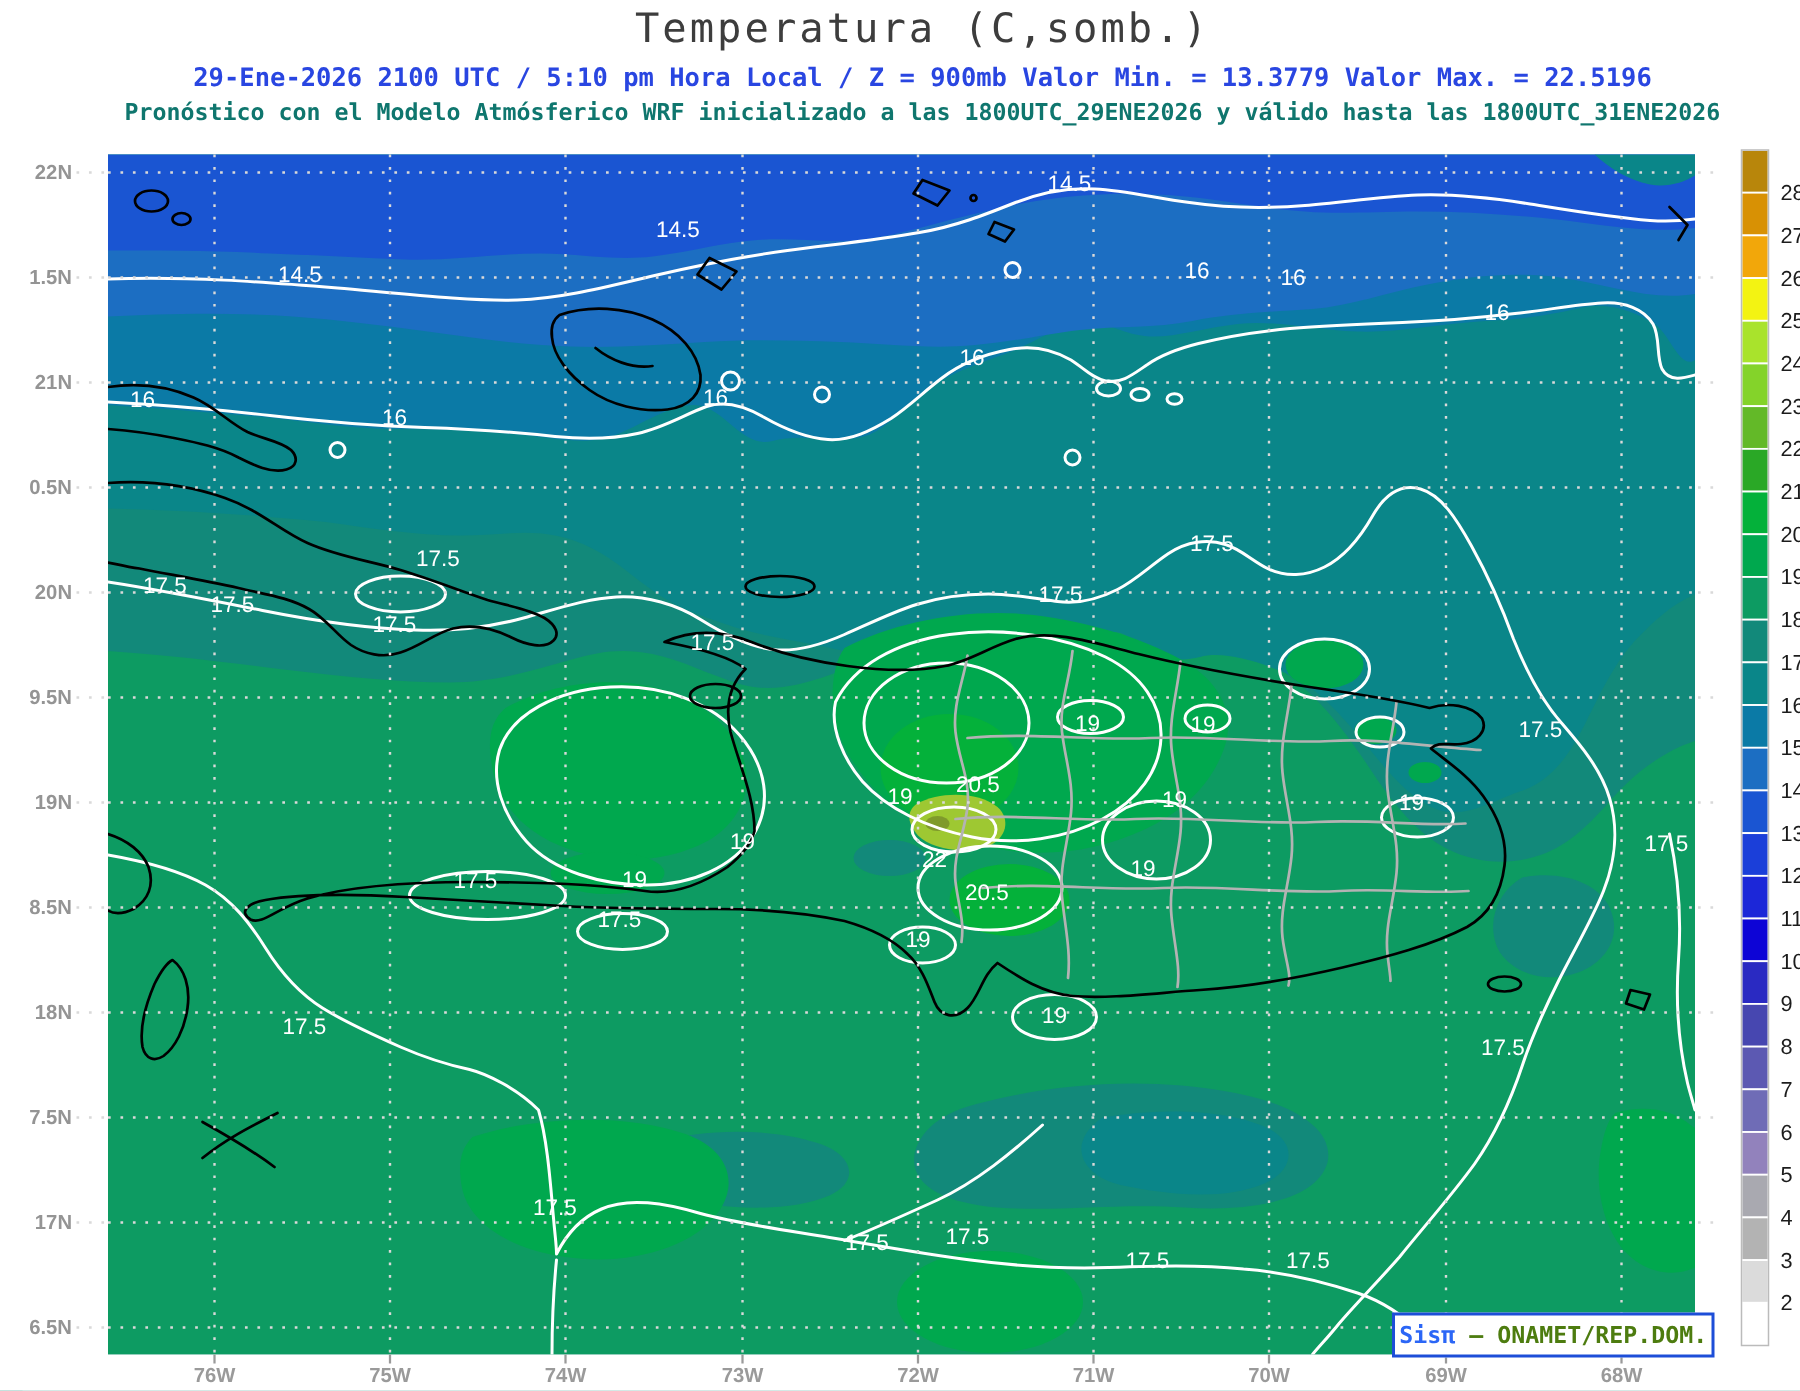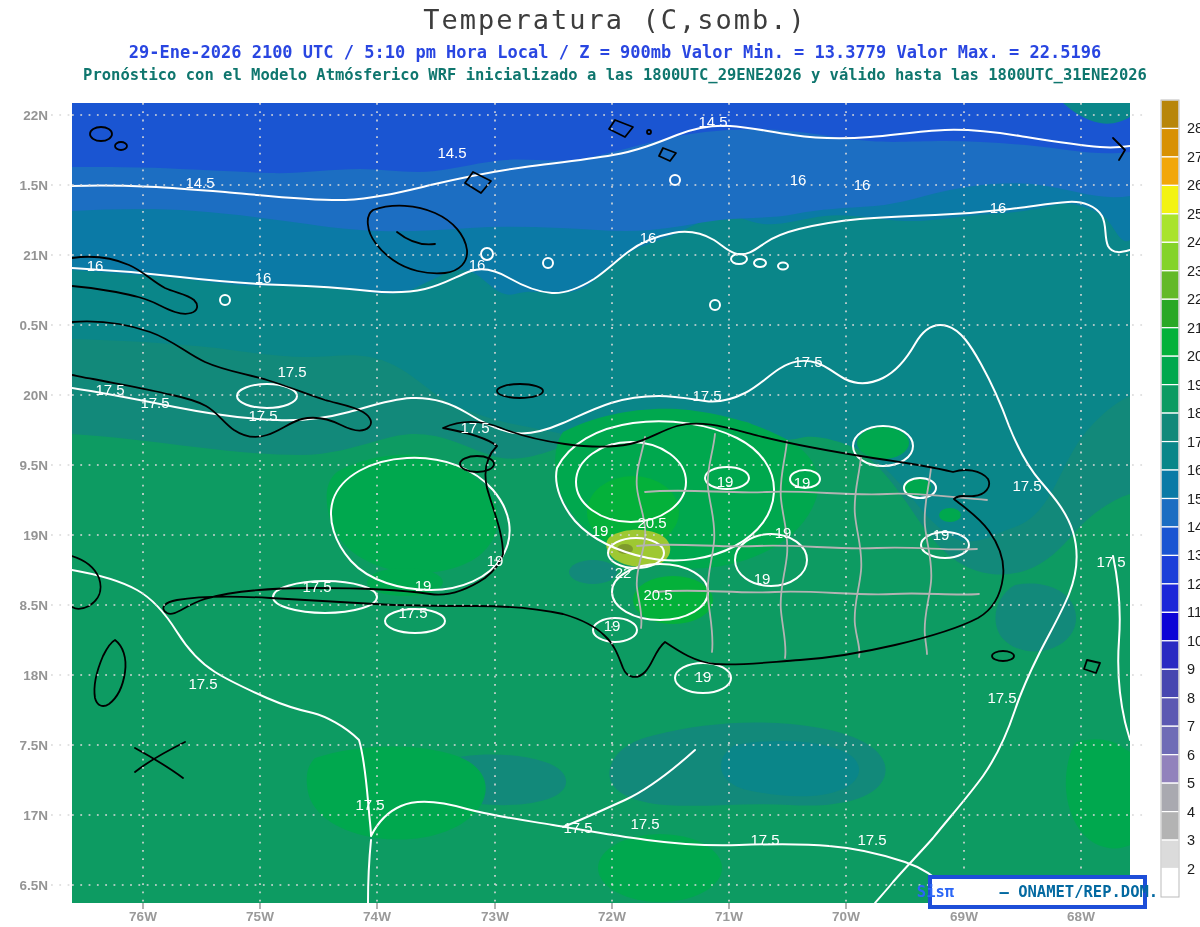--- a/index.html
+++ b/index.html
@@ -10,24 +10,24 @@
   #hline1{position:absolute;top:42px;left:0;width:1200px;text-align:center;
           font-size:17px;font-weight:bold;letter-spacing:0px;color:#2946e1;}
   #hline2{position:absolute;top:66px;left:0;width:1200px;text-align:center;
           font-size:15.5px;font-weight:bold;color:#0f766e;}
   svg text{font-family:"Liberation Sans", sans-serif;}
   .ylab{fill:#949494;font-size:13.5px;font-weight:bold;}
   .xlab{fill:#9a9a9a;font-size:13.5px;font-weight:bold;}
   .clab{fill:#ffffff;font-size:15px;}
   .cblab{fill:#1c1c1c;font-size:14.5px;}
   #sisbox{position:absolute;left:913px;top:875px;width:211px;height:26px;
-          background:#fff;border:4px solid #1d4ed8;display:flex;align-items:center;
+          background:#fff;border:2px solid #1d4ed8;display:flex;align-items:center;
           justify-content:center;font-size:15.5px;font-weight:bold;white-space:pre;}
   #sisbox .blue{color:#2b66f6;}
-  #sisbox .dark{color:#0369a1;padding-left:36px;}
+  #sisbox .dark{color:#4d7c0f;}
 </style>
 </head>
 <body>
 
 <div id="page">
   <div id="title">Temperatura (C,somb.)</div>
   <div id="hline1">29-Ene-2026  2100 UTC / 5:10 pm Hora Local / Z = 900mb   Valor Min. = 13.3779  Valor Max. = 22.5196</div>
   <div id="hline2">Pronóstico con el Modelo Atmósferico WRF inicializado a las 1800UTC_29ENE2026 y válido hasta las  1800UTC_31ENE2026</div>
 
   <svg id="plot" width="1200" height="927" viewBox="0 0 1200 927">

